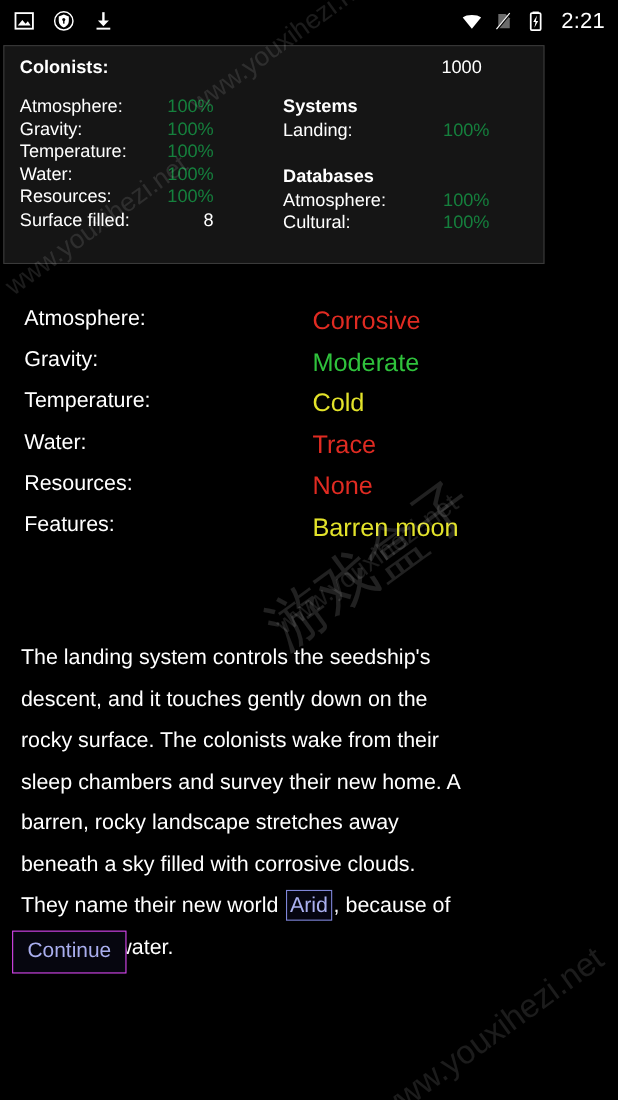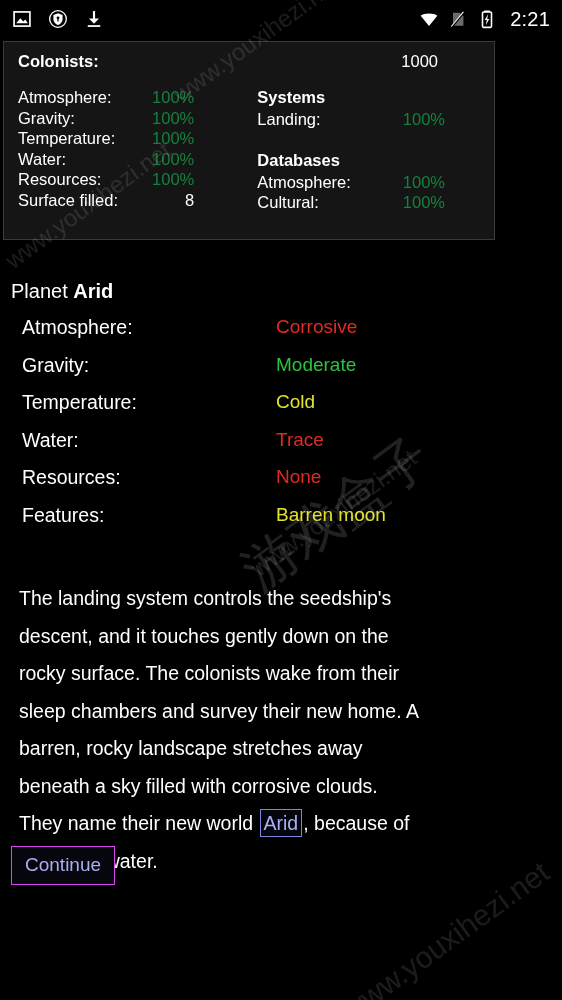--- a/index.html
+++ b/index.html
@@ -65,21 +65,21 @@
   .planet-title {
     color: #ffffff; font-size: 20px; padding-left: 11px; line-height: 26px;
     margin-bottom: 12px;
   }
   .planet-title b { font-weight: bold; }
   .planet-row {
     display: flex; align-items: baseline;
     height: 37.5px; padding-left: 22px;
   }
   .planet-row .pk { color: #ffffff; font-size: 19.5px; }
-  .planet-row .pv { position: absolute; left: 276px; font-size: 19px; }
+  .planet-row .pv { position: absolute; left: 284px; font-size: 23px; }
   .c-red { color: #e02b22; }
   .c-green { color: #2fc23c; }
   .c-yellow { color: #e3e32a; }
 
   
   .narrative {
     position: absolute; left: 0; top: 580px; width: 445px;
     padding: 0 19px;
     color: #ffffff; font-size: 19.5px; line-height: 37.5px;
     text-align: left;
@@ -234,23 +234,20 @@
         <div class="stat-row">
           <span class="k">Cultural:</span>
           <span class="v v-green">100%</span>
         </div>
       </div>
 
     </div>
   </div>
 
   <div class="planet">
-    <div class="planet-title">
-      <span>Planet </span><b>Arid</b>
-    </div>
 
     <div class="planet-row">
       <span class="pk">Atmosphere:</span>
       <span class="pv c-red">Corrosive</span>
     </div>
     <div class="planet-row">
       <span class="pk">Gravity:</span>
       <span class="pv c-green">Moderate</span>
     </div>
     <div class="planet-row">

